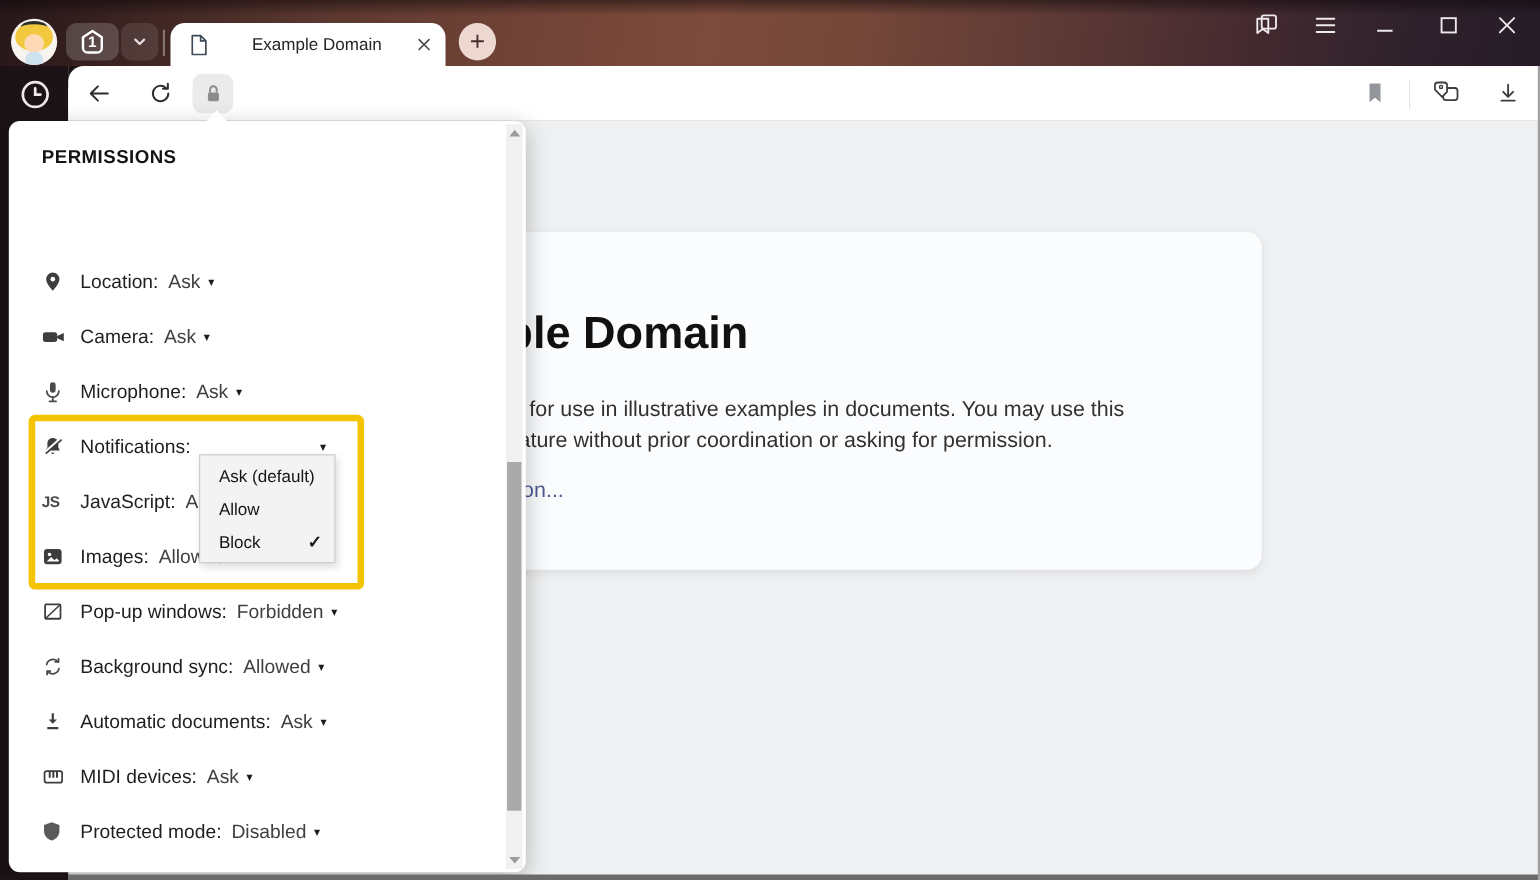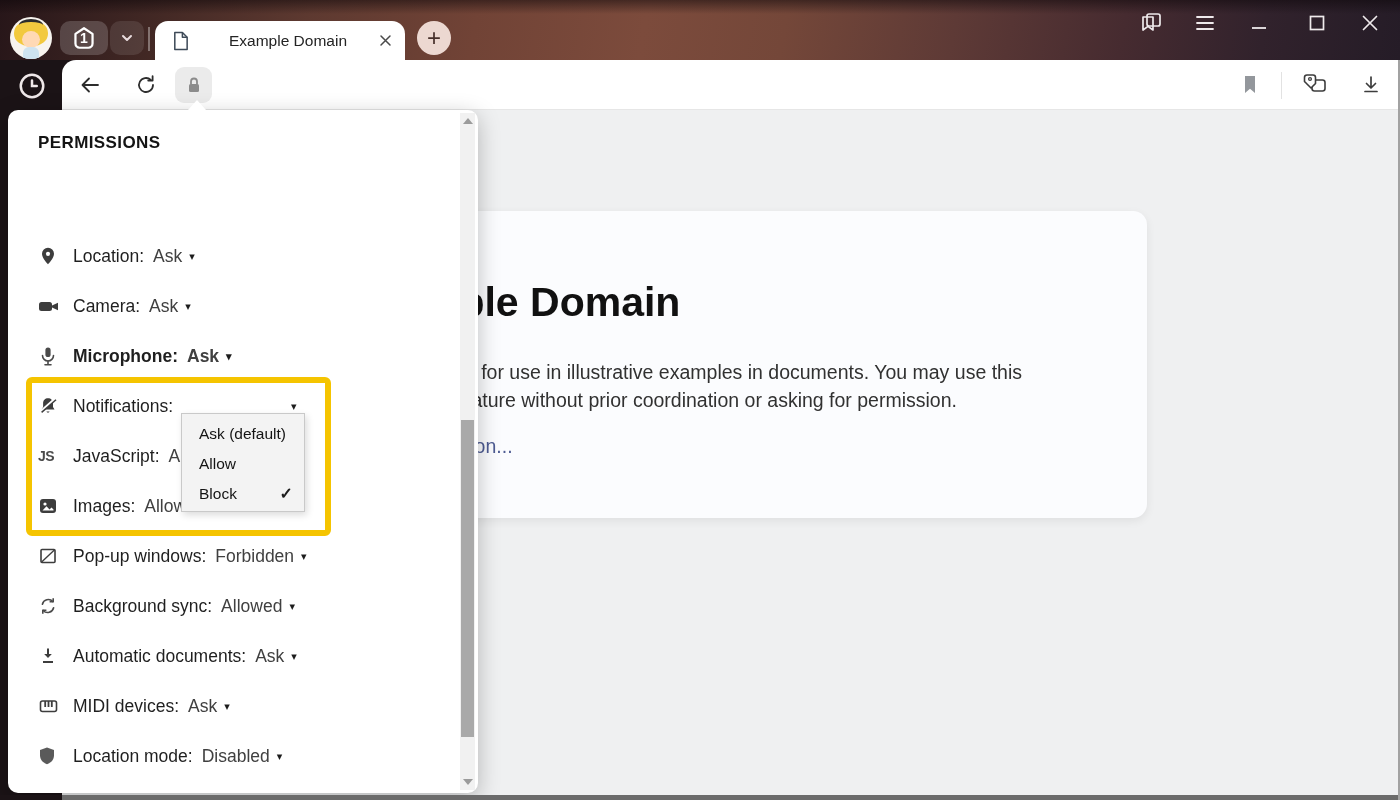--- a/index.html
+++ b/index.html
@@ -265,21 +265,21 @@
         <svg width="21" height="20" viewBox="0 0 21 20">
             <rect x="1" y="6" width="13" height="9" rx="2.5" fill="#3d3d3d"></rect>
             <path d="M14 9.5l6-2.8v7.6l-6-2.8z" fill="#3d3d3d"></path>
           </svg>
       </span>
       <span class="plabel">Camera:</span>
       <span class="pvalue">Ask</span>
       <span class="caret">▾</span>
     </div>
 
-    <div class="prow" style="top:221px;font-weight:bold;">
+    <div class="prow" style="top:221px;">
       <span class="picon">
         <svg width="20" height="21" viewBox="0 0 20 21">
             <rect x="7.4" y="1.5" width="5.2" height="9.5" rx="2.6" fill="#4a4a4a"></rect>
             <path d="M4.5 9.5a5.5 5.5 0 0 0 11 0" stroke="#4a4a4a" stroke-width="1.6" fill="none" stroke-linecap="round"></path>
             <path d="M10 15v3.5M7 18.8h6" stroke="#4a4a4a" stroke-width="1.6" stroke-linecap="round"></path>
           </svg>
       </span>
       <span class="plabel">Microphone:</span>
       <span class="pvalue">Ask</span>
       <span class="caret">▾</span>
@@ -371,21 +371,21 @@
       <span class="pvalue">Ask</span>
       <span class="caret">▾</span>
     </div>
 
     <div class="prow" style="top:621px;">
       <span class="picon">
         <svg width="18" height="20" viewBox="0 0 18 20">
             <path d="M9 1.5l7 2.6v5.2c0 4.6-3 7.6-7 8.9-4-1.3-7-4.3-7-8.9V4.1z" fill="#5a5a5a"></path>
           </svg>
       </span>
-      <span class="plabel">Location mode:</span>
+      <span class="plabel">Protected mode:</span>
       <span class="pvalue">Disabled</span>
       <span class="caret">▾</span>
     </div>
 
     <div class="vscroll">
       <div class="sc-up"></div>
       <div class="sc-thumb"></div>
       <div class="sc-down"></div>
     </div>
   </div>

